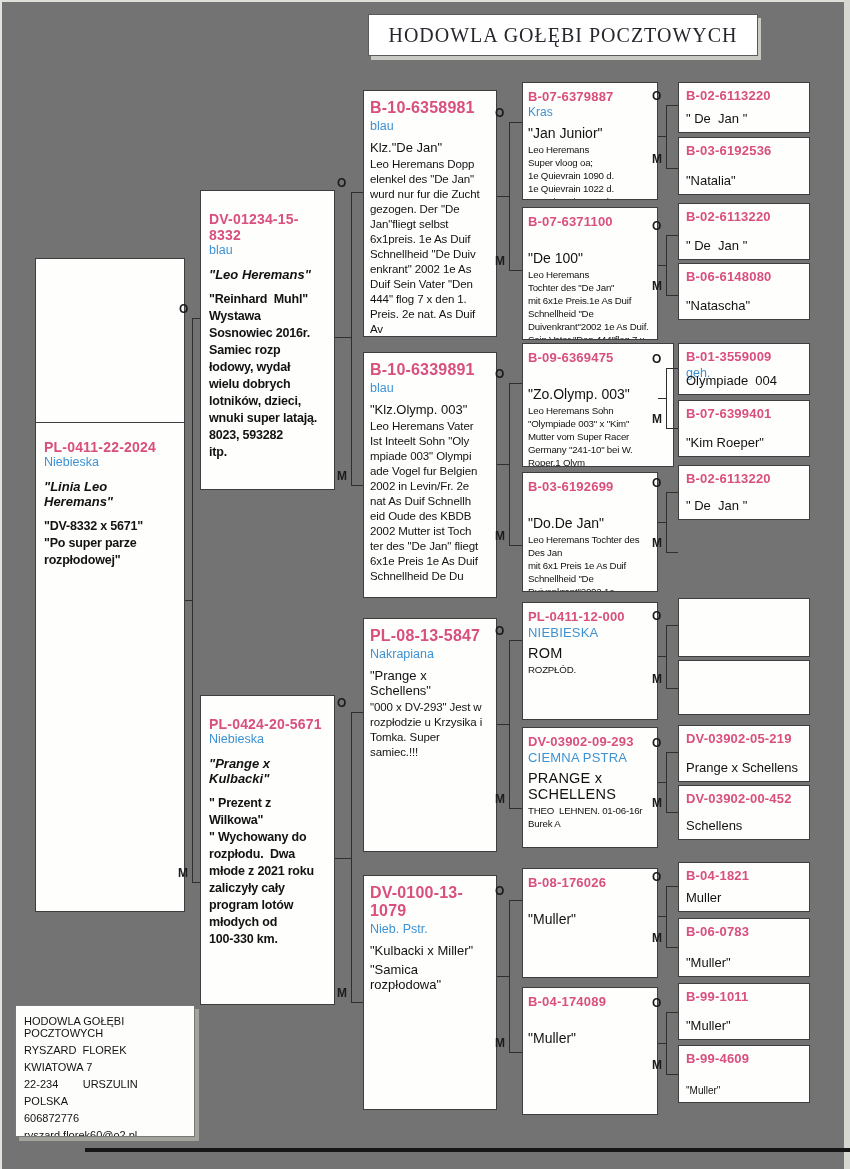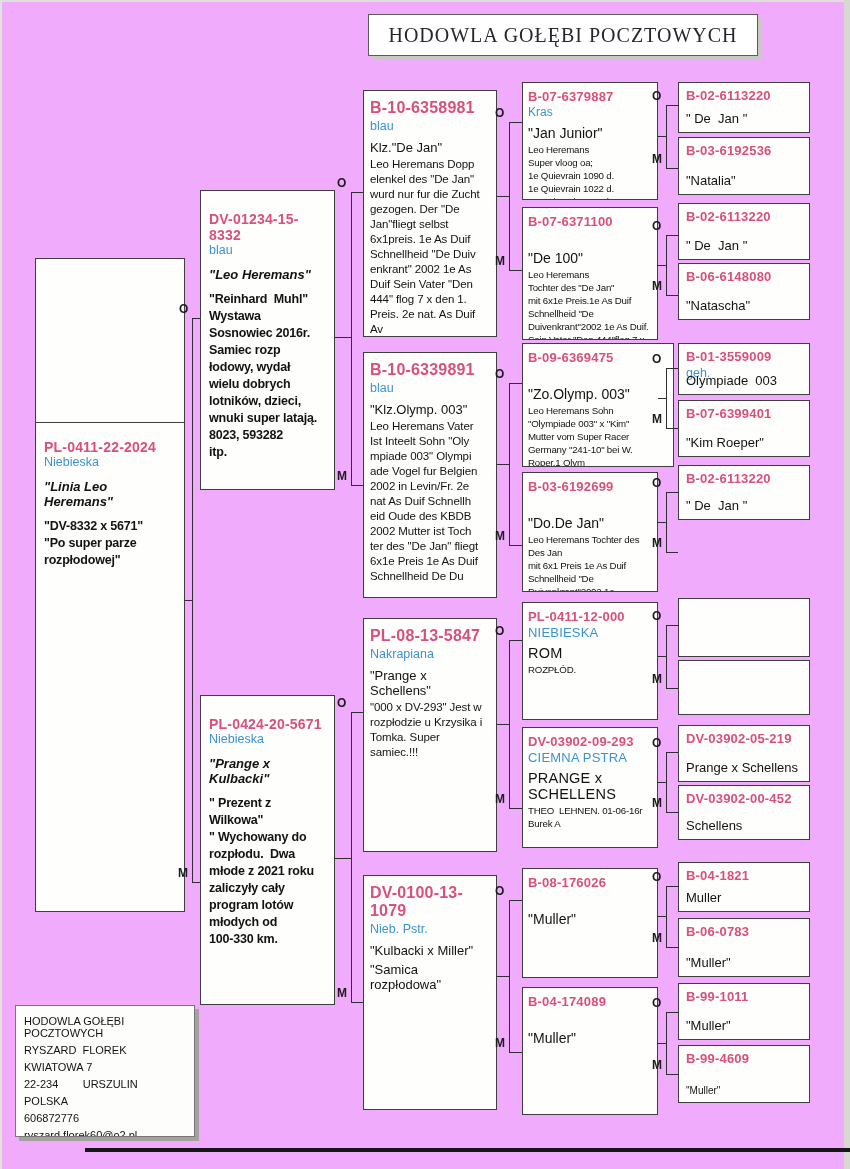--- a/index.html
+++ b/index.html
@@ -1,18 +1,18 @@
 <!DOCTYPE html>
 <html style="--ring: #d94f7e; --blue: #3e92d3;"><head>
 <meta charset="utf-8">
 <style>
   :root{ --ring:#d94f7e; --blue:#3e92d3; --ink:#121212; --line:#2f2f2f; }
   html,body{margin:0;padding:0;}
   body{background:#e8e8e4;}
-  .page{position:relative;width:850px;height:1169px;background:#f0abfc;
+  .page{position:relative;width:850px;height:1169px;background:#737373;
         font-family:"Liberation Sans","DejaVu Sans",sans-serif;color:var(--ink);overflow:hidden;}
   .box{position:absolute;background:#fefefd;border:1px solid #3e3e3e;box-sizing:border-box;overflow:hidden;}
   .ring{font-weight:bold;font-size:13px;color:var(--ring);letter-spacing:.2px;}
   .breed{color:var(--blue);font-size:12.5px;min-height:17px;}
   .strain{font-style:italic;font-weight:bold;font-size:13px;margin:7px 0 9px;white-space:pre-wrap;}
   .g2desc{font-weight:bold;font-size:12.5px;line-height:17px;letter-spacing:-.2px;white-space:pre-wrap;}
   .subject{padding:16px 8px 8px;}
   .subject .ring{font-size:14px;}
   .sire,.dam{padding:20px 8px 8px;}
   .sire .ring,.dam .ring{font-size:14px;}
@@ -234,21 +234,21 @@
     <div class="ring">B-02-6113220</div>
     <div class="g5name">" De  Jan "</div>
   </div>
   <div class="box g5" style="left:678px;top:263px;width:132px;height:57px">
     <div class="ring">B-06-6148080</div>
     <div class="g5name">"Natascha"</div>
   </div>
   <div class="box g5 g5-tight" style="left:678px;top:343px;width:132px;height:52px">
     <div class="ring">B-01-3559009</div>
     <div class="breed">geh.</div>
-    <div class="g5name">Olympiade  003</div>
+    <div class="g5name">Olympiade  004</div>
   </div>
   <div class="box g5" style="left:678px;top:400px;width:132px;height:57px">
     <div class="ring">B-07-6399401</div>
     <div class="g5name">"Kim Roeper"</div>
   </div>
   <div class="box g5" style="left:678px;top:465px;width:132px;height:55px">
     <div class="ring">B-02-6113220</div>
     <div class="g5name">" De  Jan "</div>
   </div>
   <div class="box g5" style="left:678px;top:598px;width:132px;height:59px">

